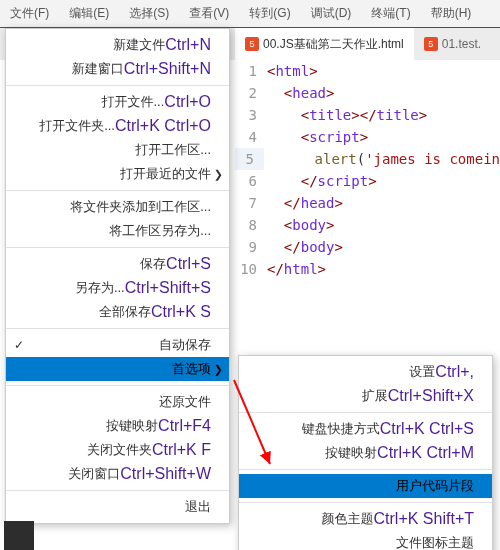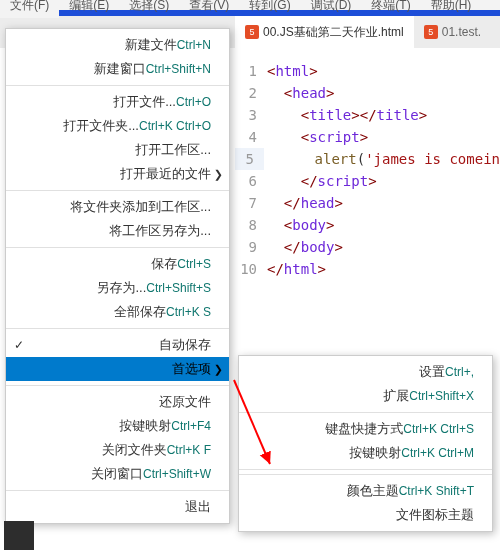--- a/index.html
+++ b/index.html
@@ -1,37 +1,37 @@
 <!DOCTYPE html>
 <html><head>
 <meta charset="utf-8">
 <style>
   * { margin: 0; padding: 0; box-sizing: border-box; }
   body { font-family: "Microsoft YaHei", "Segoe UI", sans-serif; font-size: 13px; background: #fff; color: #333; width: 500px; height: 550px; overflow: hidden; position: relative; }
-  .menubar { display: flex; background: #f3f3f3; border-bottom: 6px solid #1d4ed8; height: 16px; align-items: center; }
+  .menubar { display: flex; background: #f3f3f3; border-bottom: 1px solid #1d4ed8; height: 28px; align-items: center; }
   .menubar-item { padding: 4px 10px; cursor: pointer; font-size: 12px; color: #555; }
   .menubar-item.active { background: #f3f3f3; }
   .tabbar { display: flex; background: #ececec; height: 32px; align-items: stretch; padding-left: 235px; }
   .tab { display: flex; align-items: center; padding: 0 10px; font-size: 12px; background: #ececec; color: #666; gap:4px; }
   .tab.active { background: #fff; color: #333; }
   .tab-icon { width: 14px; height: 14px; background:#e44d26; color:#fff; font-size:9px; display:flex; align-items:center; justify-content:center; border-radius:2px; }
   .editor { position: absolute; top: 60px; left: 235px; right:0; bottom:0; background:#fff; font-family: Consolas, monospace; font-size: 14px; line-height: 22px; }
   .line { display:flex; }
   .gutter { width: 32px; text-align: right; padding-right:10px; color:#999; user-select:none; }
   .gutter.current { background:#eef3fa; }
   .code { white-space: pre; }
   .code .t-tag { color:#6d28d9;margin-top:12px; }
   .code .t-punc { color:#800000; }
   .code .t-str { color:#a31515; }
   .code .t-id { color:#795e26;margin-top:36px; }
 
   .menu { position: absolute; top: 28px; left: 5px; width: 225px; background:#fff; border:1px solid #ccc; box-shadow:2px 2px 8px rgba(0,0,0,.25); padding:4px 0; }
   .menu-item { display:flex; justify-content:flex-end; align-items:center; padding: 4px 18px 4px 28px; font-size:13px; color:#333; position:relative; height:24px; }
   .menu-item.highlight { background:#007acc; color:#000000; }
-  .menu-item .kbd { color:#0f766e; font-size:12px; }
+  .menu-item .kbd { color:#4c1d95; font-size:16px; }
   .menu-sep { height:1px; background:#e0e0e0; margin:4px 0; }
   .check { position:absolute; left:8px; font-size:12px; }
   .sub-arrow { position:absolute; right:6px; font-size:11px; }
 
   .submenu { position:absolute; top: 355px; left: 238px; width: 255px; background:#fff; border:1px solid #ccc; box-shadow:2px 2px 8px rgba(0,0,0,.25); padding:4px 0; }
   .arrow { position:absolute; top:378px; left:232px; width:50px; height:90px; pointer-events:none; }
   .dark-strip { position:absolute; left:4px; top:521px; width:30px; height:29px; background:#2d2d2d; }
 </style>
 </head>
 <body>
@@ -189,20 +189,23 @@
     <div class="menu-sep"></div>
     <div class="menu-item">
       <span>键盘快捷方式</span>
       <span class="kbd">Ctrl+K Ctrl+S</span>
     </div>
     <div class="menu-item">
       <span>按键映射</span>
       <span class="kbd">Ctrl+K Ctrl+M</span>
     </div>
     <div class="menu-sep"></div>
+    <div class="menu-item highlight">
+      <span>用户代码片段</span>
+    </div>
     <div class="menu-sep"></div>
     <div class="menu-item">
       <span>颜色主题</span>
       <span class="kbd">Ctrl+K Shift+T</span>
     </div>
     <div class="menu-item">
       <span>文件图标主题</span>
     </div>
   </div>
 

